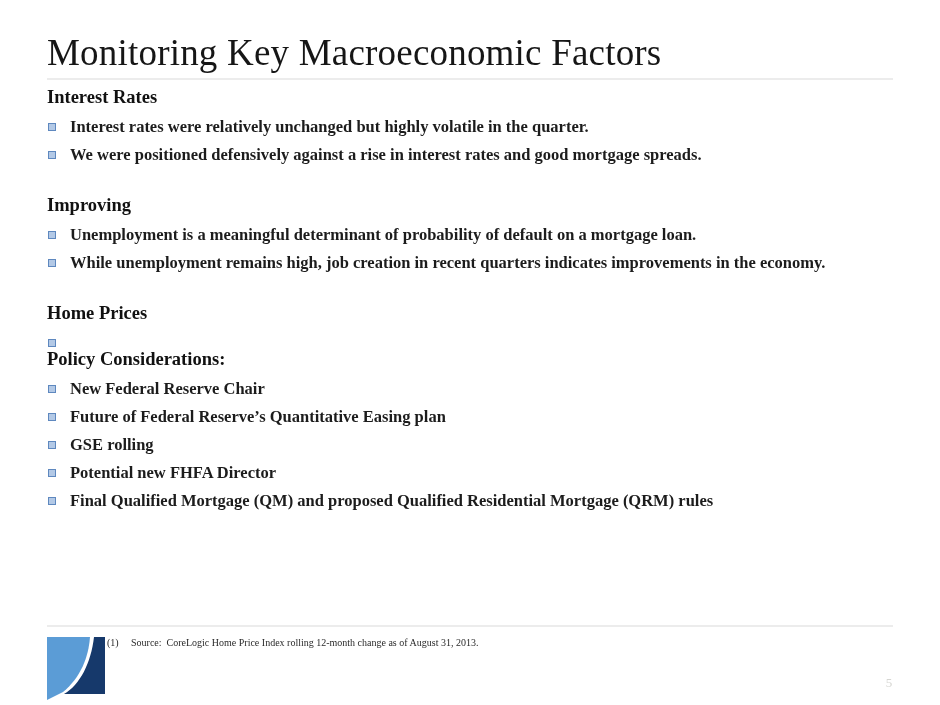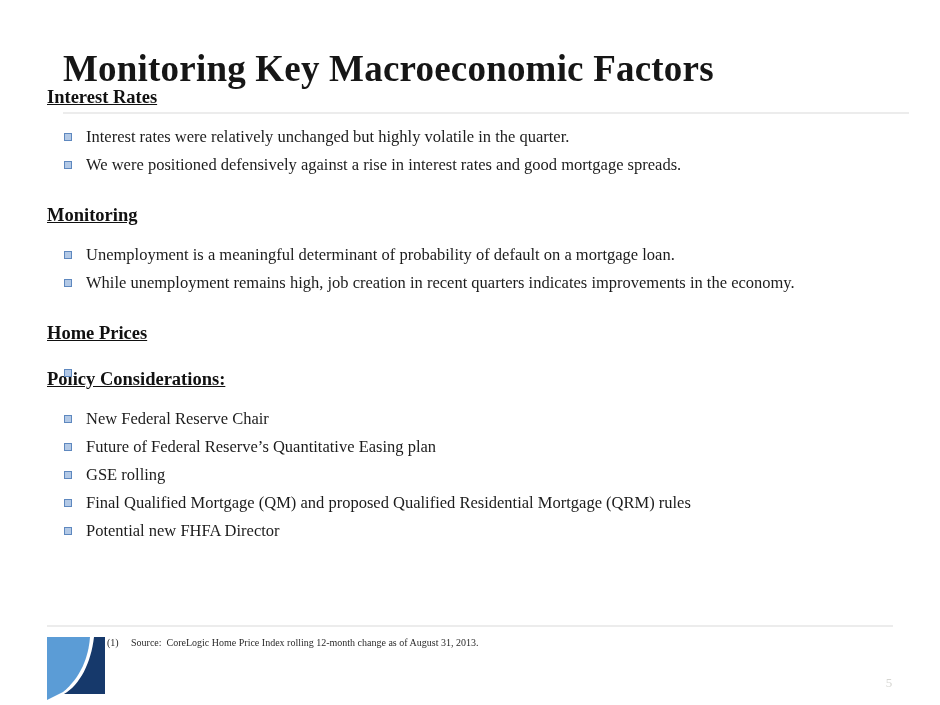--- a/index.html
+++ b/index.html
@@ -9,45 +9,44 @@
     height: 705px;
     background: #ffffff;
     font-family: "Liberation Serif", serif;
     overflow: hidden;
   }
   .title {
     position: absolute;
     left: 47px;
     top: 30px;
     width: 846px;
-    margin: 16px;
+    margin: 0;
     font-size: 37px;
-    font-weight: 700;
+    font-weight: 400;
     color: #161616;
     line-height: 46px;
     letter-spacing: 0.2px;
-    padding-bottom: 20px;
+    padding-bottom: 2px;
     border-bottom: 2px solid var(--rule, #ececec);
   }
   .content {
     position: absolute;
     left: 47px;
     top: 87px;
     width: 846px;
   }
   .content section { margin-bottom: 26px; }
   .content h2 {
     margin: 0 0 6px 0;
     font-size: 18.5px;
     line-height: 20px;
     font-weight: 700;
     color: #111111;
-    text-decoration: underline;
   }
-  .content ul { list-style: none; margin: 16px; padding: 0; }
+  .content ul { list-style: none; margin: 0; padding: 0; font-weight: bold; }
   .content li {
     position: relative;
     padding-left: 23px;
     font-size: 16.5px;
     line-height: 28px;
     color: #1c1c1c;
   }
   .blt {
     position: absolute;
     left: 1px;
@@ -110,21 +109,21 @@
 
     <section>
       <h2>Interest Rates</h2>
       <ul>
         <li><span class="blt"></span><span>Interest rates were relatively unchanged but highly volatile in the quarter.</span></li>
         <li><span class="blt"></span><span>We were positioned defensively against a rise in interest rates and good mortgage spreads.</span></li>
       </ul>
     </section>
 
     <section>
-      <h2>Monitoring</h2>
+      <h2>Improving</h2>
       <ul>
         <li><span class="blt"></span><span>Unemployment is a meaningful determinant of probability of default on a mortgage loan.</span></li>
         <li><span class="blt"></span><span>While unemployment remains high, job creation in recent quarters indicates improvements in the economy.</span></li>
       </ul>
     </section>
 
     <section>
       <h2>Home Prices</h2>
       <ul>
         <li>
@@ -133,22 +132,22 @@
         <li><span class="blt"></span></li>
       </ul>
     </section>
 
     <section>
       <h2>Policy Considerations:</h2>
       <ul>
         <li><span class="blt"></span><span>New Federal Reserve Chair</span></li>
         <li><span class="blt"></span><span>Future of Federal Reserve’s Quantitative Easing plan</span></li>
         <li><span class="blt"></span><span>GSE rolling</span></li>
+        <li><span class="blt"></span><span>Potential new FHFA Director</span></li>
         <li><span class="blt"></span><span>Final Qualified Mortgage (QM) and proposed Qualified Residential Mortgage (QRM) rules</span></li>
-        <li><span class="blt"></span><span>Potential new FHFA Director</span></li>
       </ul>
     </section>
 
   </div>
 
   <div class="footer-rule"></div>
 
   <svg class="logo" viewBox="0 0 58 63" xmlns="http://www.w3.org/2000/svg" aria-hidden="true">
     <path class="logo-light" d="M0,0 L43,0 C41.5,20 34,40 16,55 L0,63 Z"></path>
     <path class="logo-dark" d="M47,0 L58,0 L58,57 L17,57 C33,48 44,26 47,0 Z"></path>

